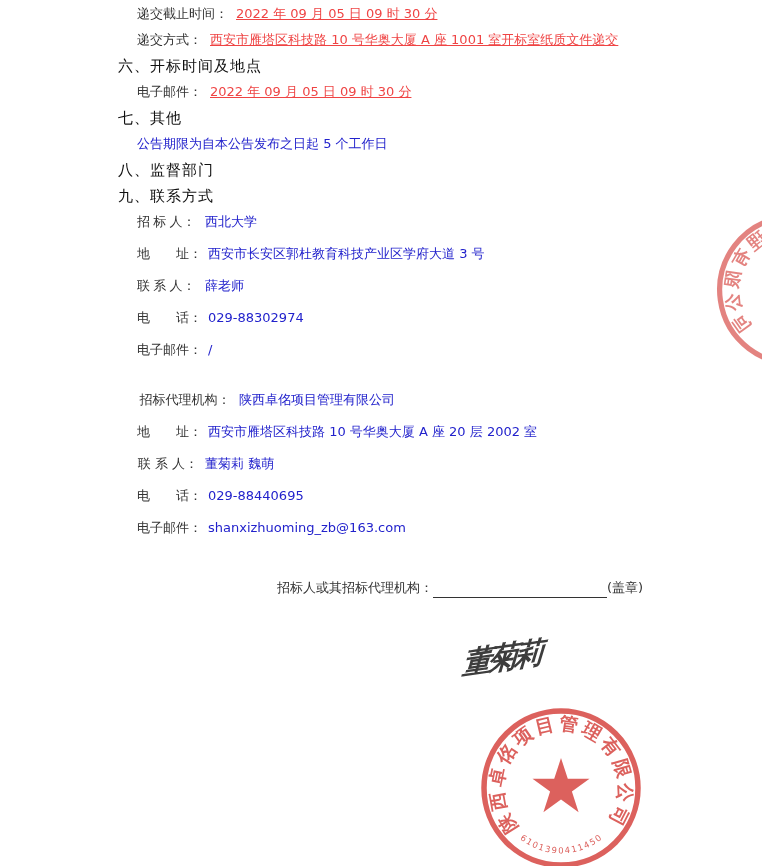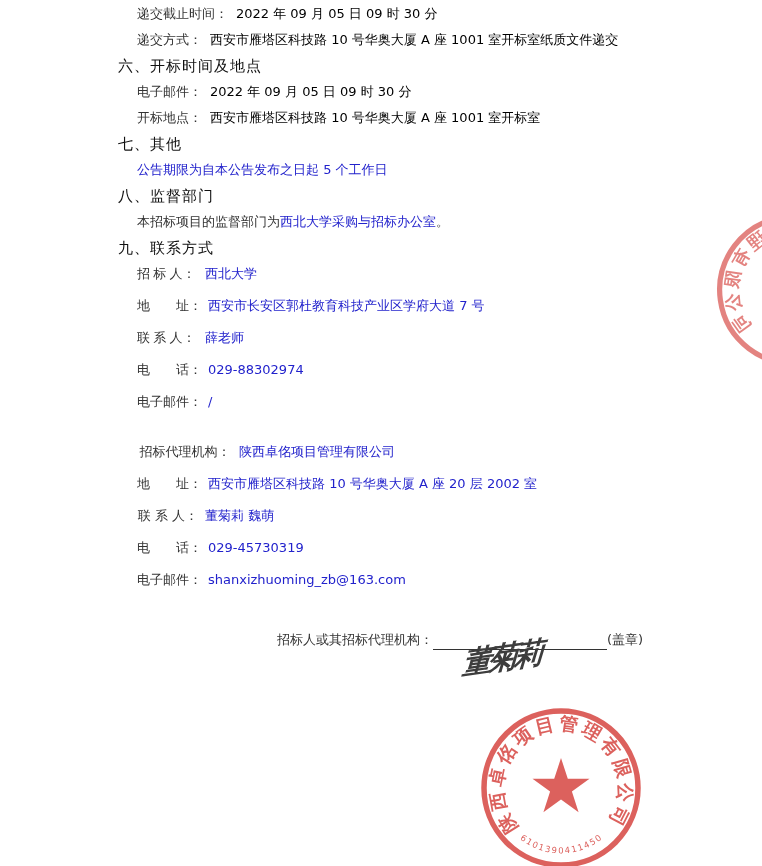--- a/index.html
+++ b/index.html
@@ -8,21 +8,21 @@
     width:762px;height:866px;
     background:#ffffff;
     overflow:hidden;
     font-family:"DejaVu Sans","Liberation Sans",sans-serif;
     font-size:13px;
     color:#333333;
   }
   .content{position:relative;padding:4px 20px 0 118px;z-index:1;}
   .kv{margin-left:19px;line-height:20px;margin-bottom:6px;white-space:nowrap;}
   .kv .lbl{color:#333333;}
-  .kv .val{color:#000000;margin-left:8px;}
+  .kv .val{color:#ef4444;margin-left:8px;text-decoration:underline;}
   .heading{
     font-weight:normal;color:#111111;font-size:15px;
     line-height:20px;margin:6px 0 6px 0;letter-spacing:1px;
   }
   .row{margin-left:19px;line-height:20px;margin-bottom:12px;white-space:nowrap;}
   .row .lbl{display:inline-block;color:#333333;}
   .c1 .lbl{min-width:62px;font-family:Liberation Serif, serif;}
   .c2 .lbl{min-width:62px;text-align:center;}
   .c2 .wide{min-width:96px;}
   .row .val{color:#2222CC;margin-left:6px;}
@@ -57,42 +57,36 @@
       <span class="lbl">递交截止时间：</span><span class="val">2022 年 09 月 05 日 09 时 30 分</span>
     </div>
     <div class="kv">
       <span class="lbl">递交方式：</span><span class="val">西安市雁塔区科技路 10 号华奥大厦 A 座 1001 室开标室纸质文件递交</span>
     </div>
 
     <div class="heading">六、开标时间及地点</div>
     <div class="kv">
       <span class="lbl">电子邮件：</span><span class="val">2022 年 09 月 05 日 09 时 30 分</span>
     </div>
-    <div class="kv">
-      <span class="lbl">开标地点：</span><span class="val">西安市雁塔区科技路 10 号华奥大厦 A 座 1001 室开标室</span>
-    </div>
 
     <div class="heading">七、其他</div>
     <div class="mixed">
       <span class="blue">公告期限为自本公告发布之日起 5 个工作日</span>
     </div>
 
     <div class="heading">八、监督部门</div>
-    <div class="mixed">
-      <span class="plain">本招标项目的监督部门为</span><span class="blue">西北大学采购与招标办公室</span><span class="plain">。</span>
-    </div>
 
     <div class="heading">九、联系方式</div>
 
     <div class="contact c1">
       <div class="row">
         <span class="lbl">招 标 人：</span><span class="val">西北大学</span>
       </div>
       <div class="row">
-        <span class="lbl">地　　址：</span><span class="val">西安市长安区郭杜教育科技产业区学府大道 7 号</span>
+        <span class="lbl">地　　址：</span><span class="val">西安市长安区郭杜教育科技产业区学府大道 3 号</span>
       </div>
       <div class="row">
         <span class="lbl">联 系 人：</span><span class="val">薛老师</span>
       </div>
       <div class="row">
         <span class="lbl">电　　话：</span><span class="val">029-88302974</span>
       </div>
       <div class="row">
         <span class="lbl">电子邮件：</span><span class="val">/</span>
       </div>
@@ -102,21 +96,21 @@
       <div class="row">
         <span class="lbl wide">招标代理机构：</span><span class="val">陕西卓佲项目管理有限公司</span>
       </div>
       <div class="row">
         <span class="lbl">地　　址：</span><span class="val">西安市雁塔区科技路 10 号华奥大厦 A 座 20 层 2002 室</span>
       </div>
       <div class="row">
         <span class="lbl">联 系 人：</span><span class="val">董菊莉 魏萌</span>
       </div>
       <div class="row">
-        <span class="lbl">电　　话：</span><span class="val">029-45730319</span>
+        <span class="lbl">电　　话：</span><span class="val">029-88440695</span>
       </div>
       <div class="row">
         <span class="lbl">电子邮件：</span><span class="val">shanxizhuoming_zb@163.com</span>
       </div>
     </div>
 
     <div class="stampline">
       <span>招标人或其招标代理机构：</span><span class="uline stamp"></span><span class="suffix">(盖章)</span>
     </div>
   </div>

